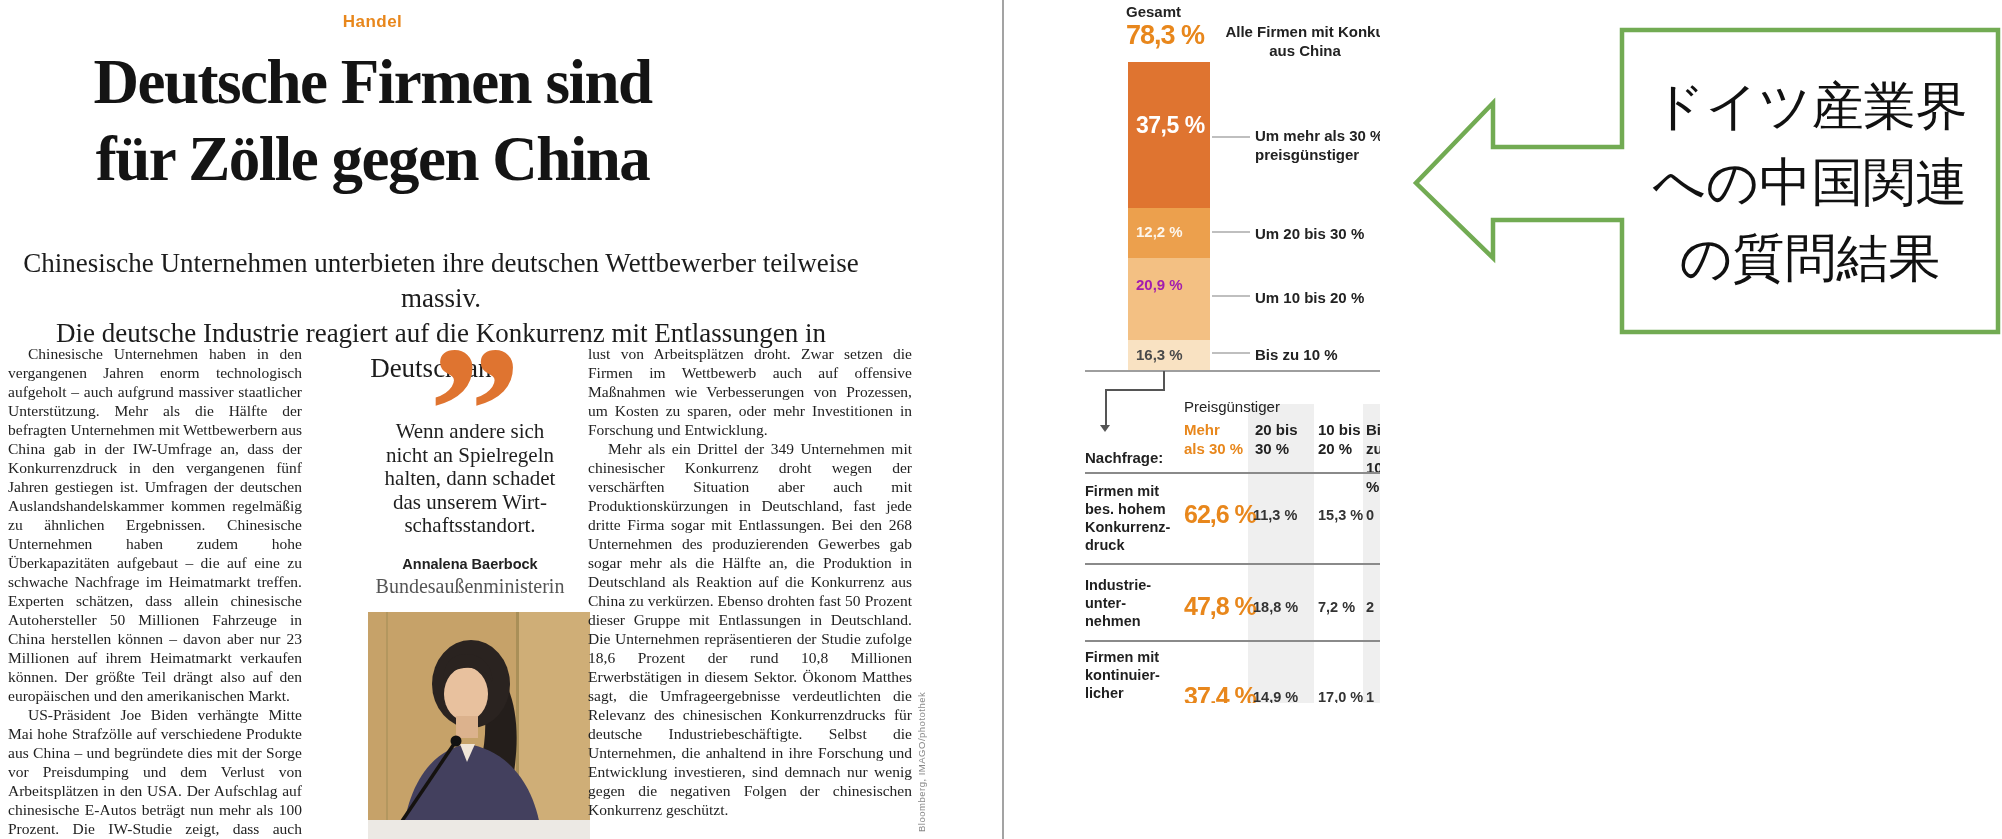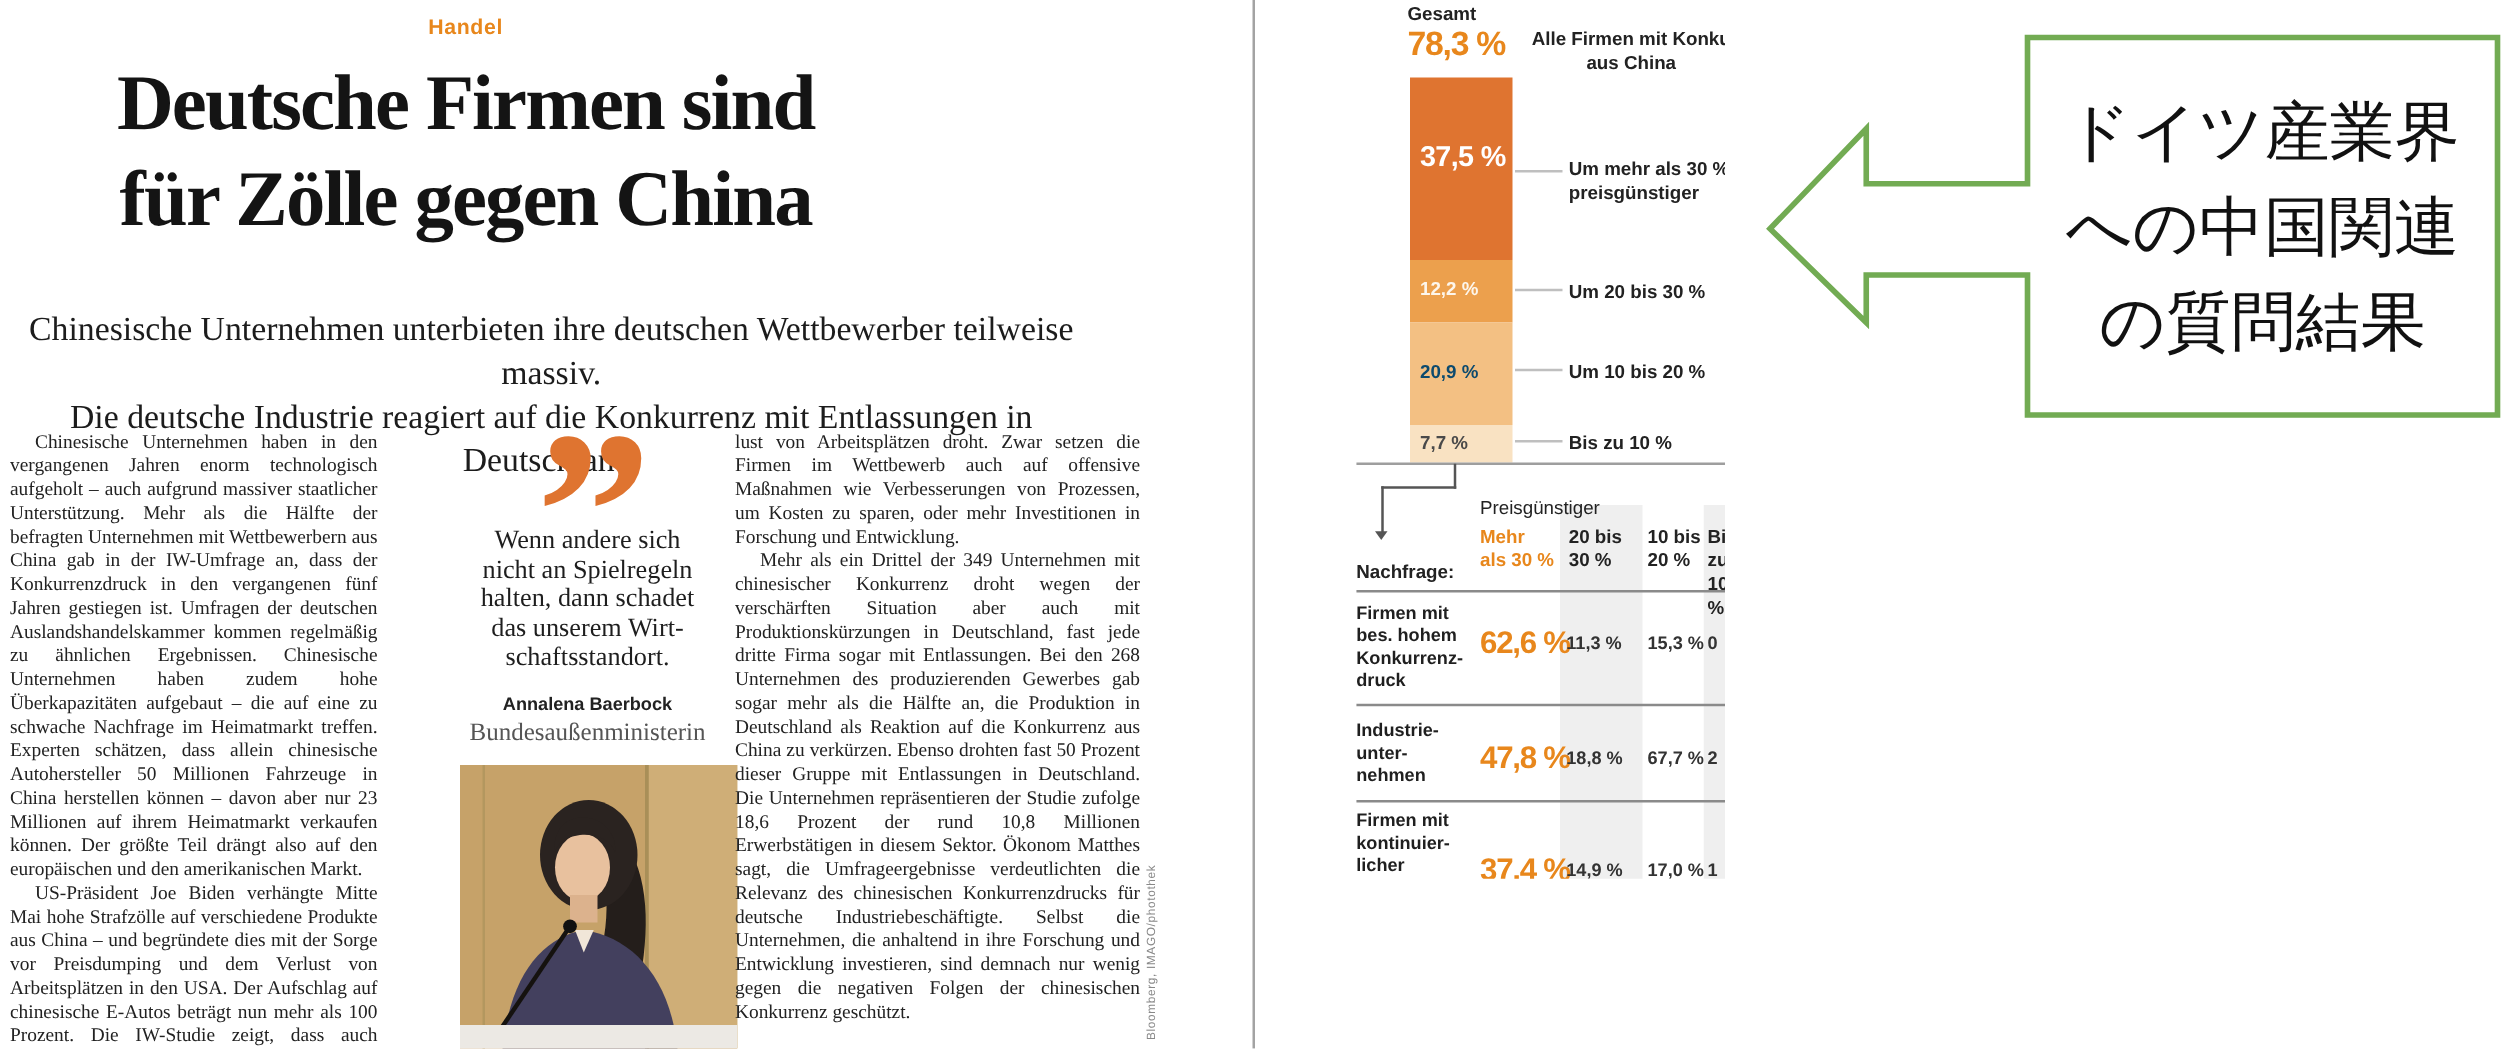--- a/index.html
+++ b/index.html
@@ -45,21 +45,21 @@
   .total{left:41px;top:20px;font-size:27px;font-weight:bold;color:#e8871c;letter-spacing:-1px;}
   .bar{left:43px;top:62px;width:82px;}
   .seg{position:relative;width:82px;}
   .seg0{height:146px;background:#df7430;}
   .seg1{height:50px;background:#eca04d;}
   .seg2{height:82px;background:#f3c083;}
   .seg3{height:30px;background:#f9e2c2;}
   .segval{position:absolute;left:8px;font-weight:bold;}
   .segval0{top:50px;font-size:23px;color:#fff;letter-spacing:-.5px;}
   .segval1{top:15px;font-size:15px;color:#fdf6ec;}
-  .segval2{top:31px;font-size:15px;color:#0c4a6e;}
+  .segval2{top:18px;font-size:15px;color:#a21caf;}
   .segval3{top:6px;font-size:15px;color:#4a4a4a;}
   .bar-title{left:120px;top:22px;width:200px;text-align:center;font-size:15px;font-weight:bold;line-height:19px;}
   .tick{height:2px;background:#bfbfbf;left:127px;width:38px;}
   .blabel{left:170px;font-size:15px;font-weight:bold;line-height:19px;}
   .hrule{left:0;width:295px;height:2px;background:#9e9e9e;}
   .conn{background:#555;}
   .arrowhead{left:15px;top:425px;width:0;height:0;border-left:5px solid transparent;
              border-right:5px solid transparent;border-top:7px solid #555;}
   .band{top:404px;height:349px;background:#efefef;}
   .th{font-size:15px;font-weight:bold;line-height:19px;}
@@ -139,21 +139,21 @@
       <div class="seg seg0">
         <span class="segval segval0">37,5 %</span>
       </div>
       <div class="seg seg1">
         <span class="segval segval1">12,2 %</span>
       </div>
       <div class="seg seg2">
         <span class="segval segval2">20,9 %</span>
       </div>
       <div class="seg seg3">
-        <span class="segval segval3">7,7 %</span>
+        <span class="segval segval3">16,3 %</span>
       </div>
     </div>
 
     <div class="abs tick" style="top:136px;"></div>
     <div class="abs tick" style="top:231px;"></div>
     <div class="abs tick" style="top:295px;"></div>
     <div class="abs tick" style="top:352px;"></div>
 
     <div class="abs blabel preline" style="top:126px;width:140px;">Um mehr als 30 %
 preisgünstiger</div>
@@ -192,21 +192,21 @@
     <div class="abs cell" style="left:168px;top:507px;">11,3 %</div>
     <div class="abs cell" style="left:233px;top:507px;">15,3 %</div>
     <div class="abs cell" style="left:281px;top:507px;">0</div>
     <div class="abs rowsep" style="top:563px;"></div>
 
     <div class="abs rowlabel preline" style="top:576px;">Industrie-
 unter-
 nehmen</div>
     <div class="abs hl" style="left:99px;top:592px;">47,8 %</div>
     <div class="abs cell" style="left:168px;top:599px;">18,8 %</div>
-    <div class="abs cell" style="left:233px;top:599px;">67,7 %</div>
+    <div class="abs cell" style="left:233px;top:599px;">7,2 %</div>
     <div class="abs cell" style="left:281px;top:599px;">2</div>
     <div class="abs rowsep" style="top:640px;"></div>
 
     <div class="abs rowlabel preline" style="top:648px;">Firmen mit
 kontinuier-
 licher
 Forschung u.
 Entwicklung</div>
     <div class="abs hl" style="left:99px;top:682px;">37,4 %</div>
     <div class="abs cell" style="left:168px;top:689px;">14,9 %</div>

